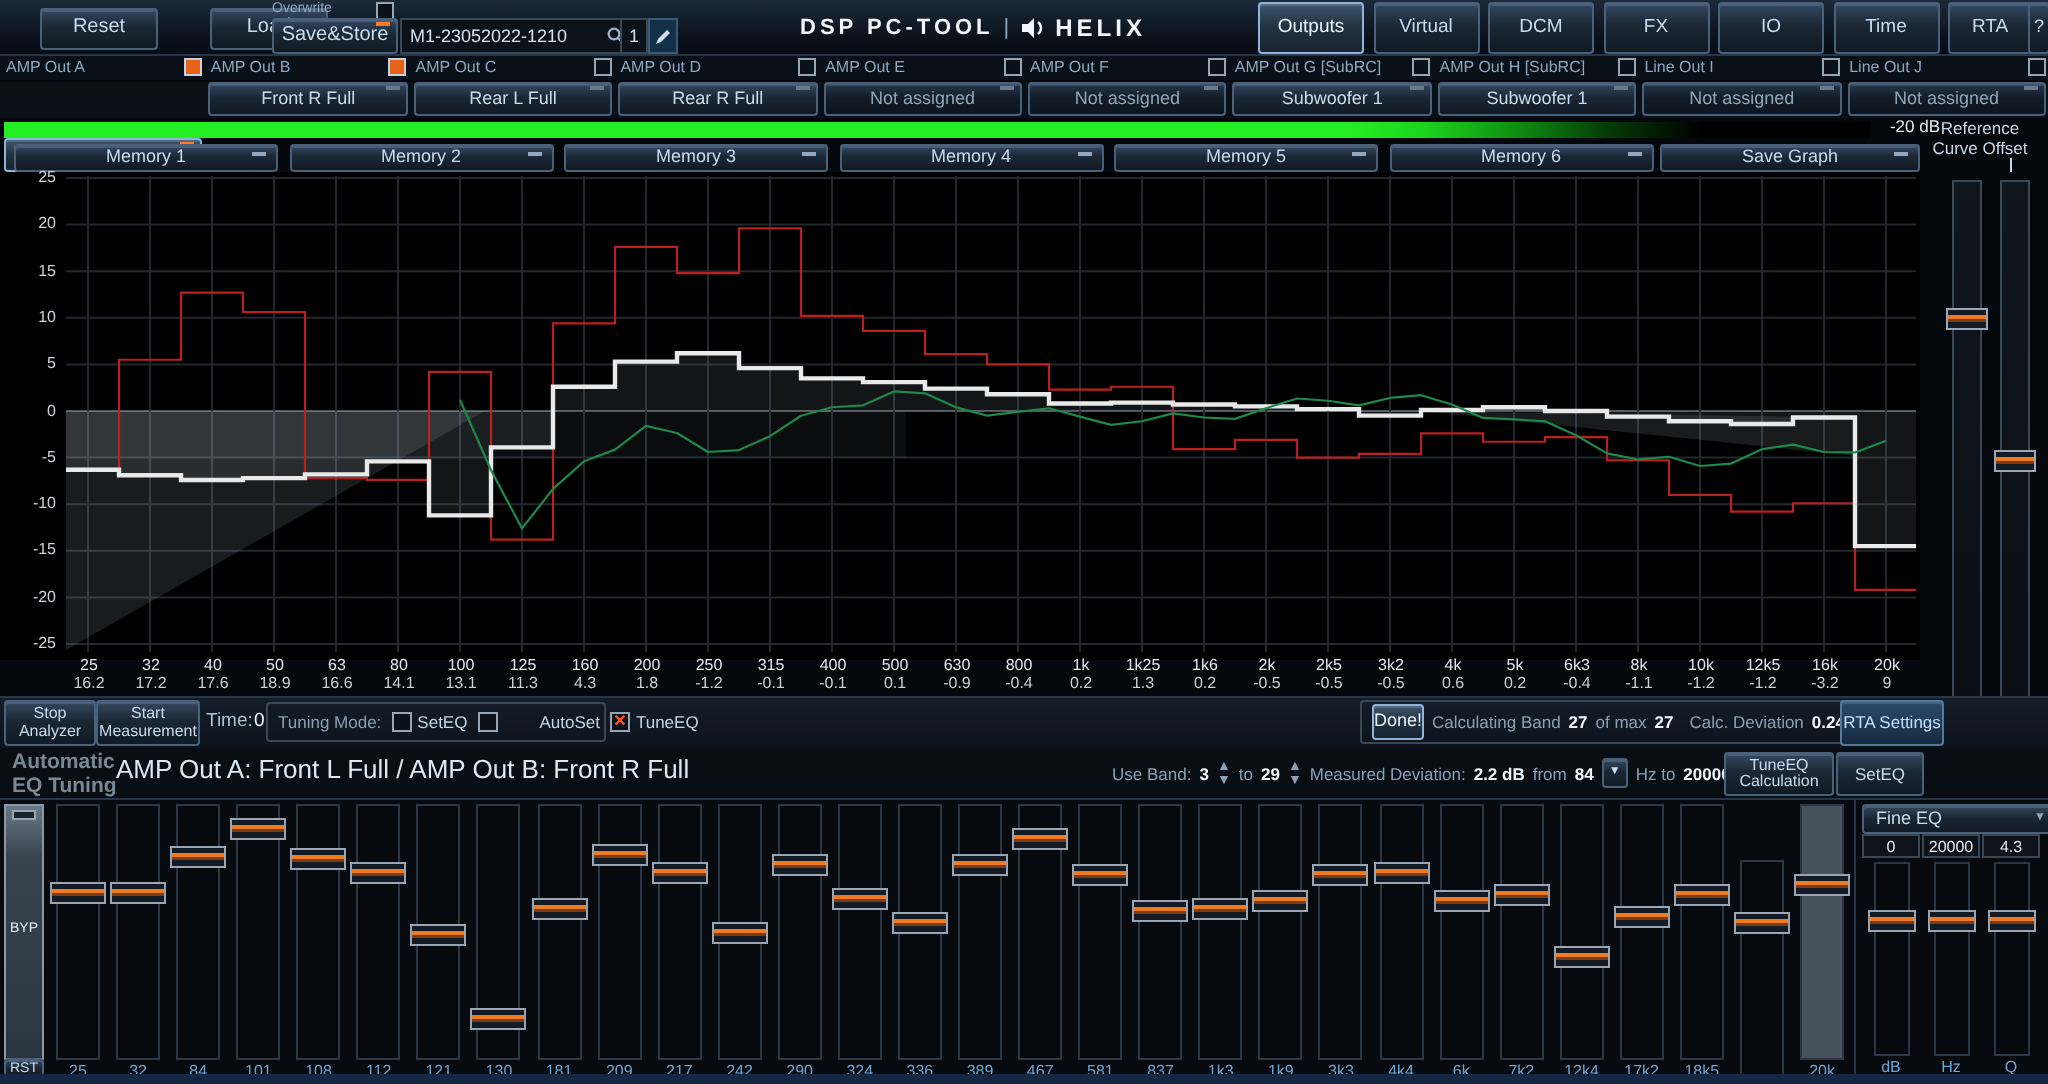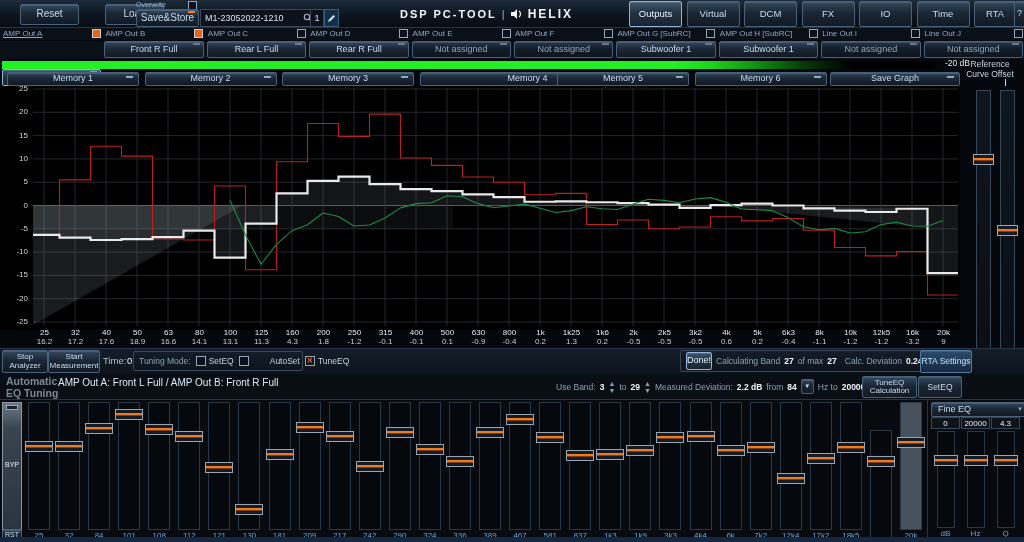--- a/index.html
+++ b/index.html
@@ -106,21 +106,21 @@
       <div class="btn" style="position: absolute; left: 230px; top: 0px; width: 51px; height: 24px; font-size: 9.5px;">IO</div>
       <div class="btn" style="position: absolute; left: 287.5px; top: 0px; width: 51px; height: 24px; font-size: 9.5px;">Time</div>
       <div class="btn" style="position: absolute; left: 345px; top: 0px; width: 40px; height: 24px; font-size: 9.5px;">RTA</div>
     </div>
   <div class="abs btn" style="left:1014px;top:1px;width:9px;height:24px;font-size:9px;">
       <span>?</span>
     </div>
 </div>
 
 <div class="abs chanlabels" id="chanlabels">
-    <span class="chanlabel" style="left: 3px; text-decoration: underline;">AMP Out A</span>
+    <span class="chanlabel" style="left: 3px;">AMP Out A</span>
     <span class="chk on" style="left: 92px;"></span>
     <span class="chanlabel" style="left: 105.4px;">AMP Out B</span>
     <span class="chk on" style="left: 194.4px;"></span>
     <span class="chanlabel" style="left: 207.8px;">AMP Out C</span>
     <span class="chk" style="left: 296.8px;"></span>
     <span class="chanlabel" style="left: 310.2px;">AMP Out D</span>
     <span class="chk" style="left: 399.2px;"></span>
     <span class="chanlabel" style="left: 412.6px;">AMP Out E</span>
     <span class="chk" style="left: 501.6px;"></span>
     <span class="chanlabel" style="left: 515px;">AMP Out F</span>
@@ -149,21 +149,21 @@
 
 <div class="abs meter">
     <div class="meterfill"></div>
   </div>
 <div class="abs" style="left:930px;top:58px;width:40px;font-size:8.5px;color:#e8eef4;text-align:right;">-20 dB</div>
 
 <div class="abs memrow" id="memrow">
     <div class="memtab btn" style="left: 7px; width: 130px; font-size: 9px;">Memory 1<span class="memdash"></span></div>
     <div class="memtab btn" style="left: 144.5px; width: 130px; font-size: 9px;">Memory 2<span class="memdash"></span></div>
     <div class="memtab btn" style="left: 282px; width: 130px; font-size: 9px;">Memory 3<span class="memdash"></span></div>
-    <div class="memtab btn" style="left: 419.5px; width: 130px; font-size: 9px; padding-left: 42px;">Memory 4<span class="memdash"></span></div>
+    <div class="memtab btn" style="left: 419.5px; width: 130px; font-size: 9px;">Memory 4<span class="memdash"></span></div>
     <div class="memtab btn" style="left: 557px; width: 130px; font-size: 9px;">Memory 5<span class="memdash"></span></div>
     <div class="memtab btn" style="left: 694.5px; width: 130px; font-size: 9px;">Memory 6<span class="memdash"></span></div>
     <div class="memtab btn" style="left: 830px; width: 128px; font-size: 9px;">Save Graph<span class="memdash"></span></div>
   </div>
 
 <div class="abs offlabel" style="left:956px;top:60px;width:68px;">
   <span>Reference</span><br>
   <span>Curve Offset</span>
 </div>
 
@@ -352,21 +352,21 @@
   <div class="abs btn" style="left:920px;top:1px;width:50px;height:21px;font-size:8.5px;background:linear-gradient(#2c4a6c,#16293d);border-color:#527aa0;color:#bfe0ff;">
     <span>RTA Settings</span>
   </div>
 </div>
 
 <div class="abs autorow">
   <div class="abs" style="left:6px;top:2px;font-size:10.5px;font-weight:bold;color:#7a8894;line-height:1.1;">
     <span>Automatic</span><br>
     <span>EQ Tuning</span>
   </div>
-  <div class="abs" style="left:58px;top:3px;font-size:10px;color:#dce8f4;">AMP Out A: Front L Full  /  AMP Out B: Front R Full</div>
+  <div class="abs" style="left:58px;top:3px;font-size:13px;color:#dce8f4;">AMP Out A: Front L Full  /  AMP Out B: Front R Full</div>
   <div class="abs" style="left:556px;top:5px;display:flex;align-items:center;gap:4px;">
     <span class="lbl">Use Band:</span>
     <span class="val">3</span>
     <span style="color:#8ba0b4;font-size:7px;">▲<br>▼</span>
     <span class="lbl">to</span>
     <span class="val">29</span>
     <span style="color:#8ba0b4;font-size:7px;">▲<br>▼</span>
     <span class="lbl">Measured  Deviation:</span>
     <span class="val">2.2 dB</span>
     <span class="lbl">from</span>

